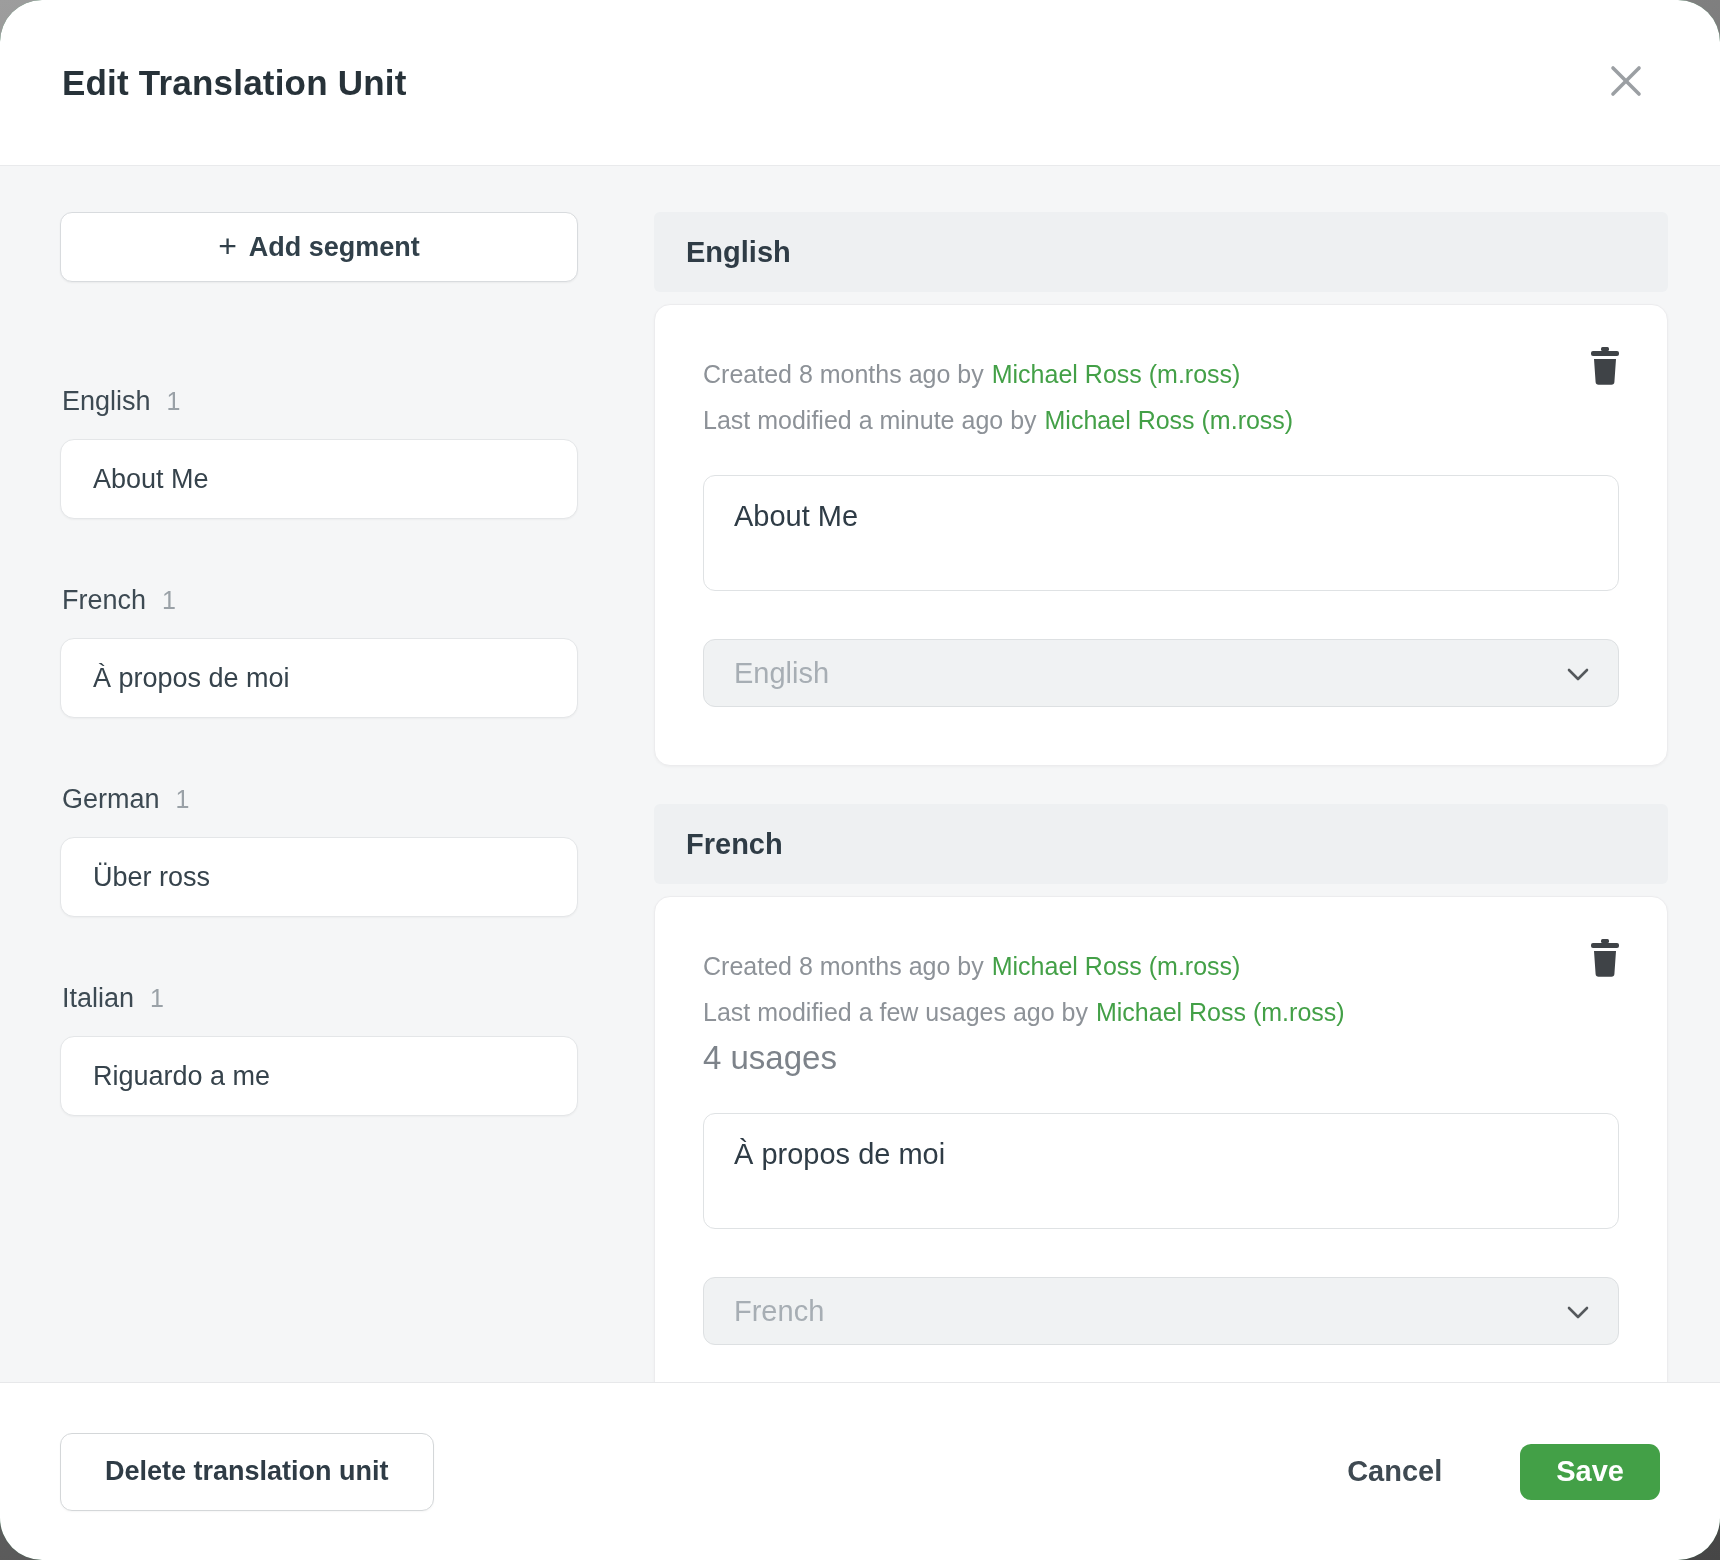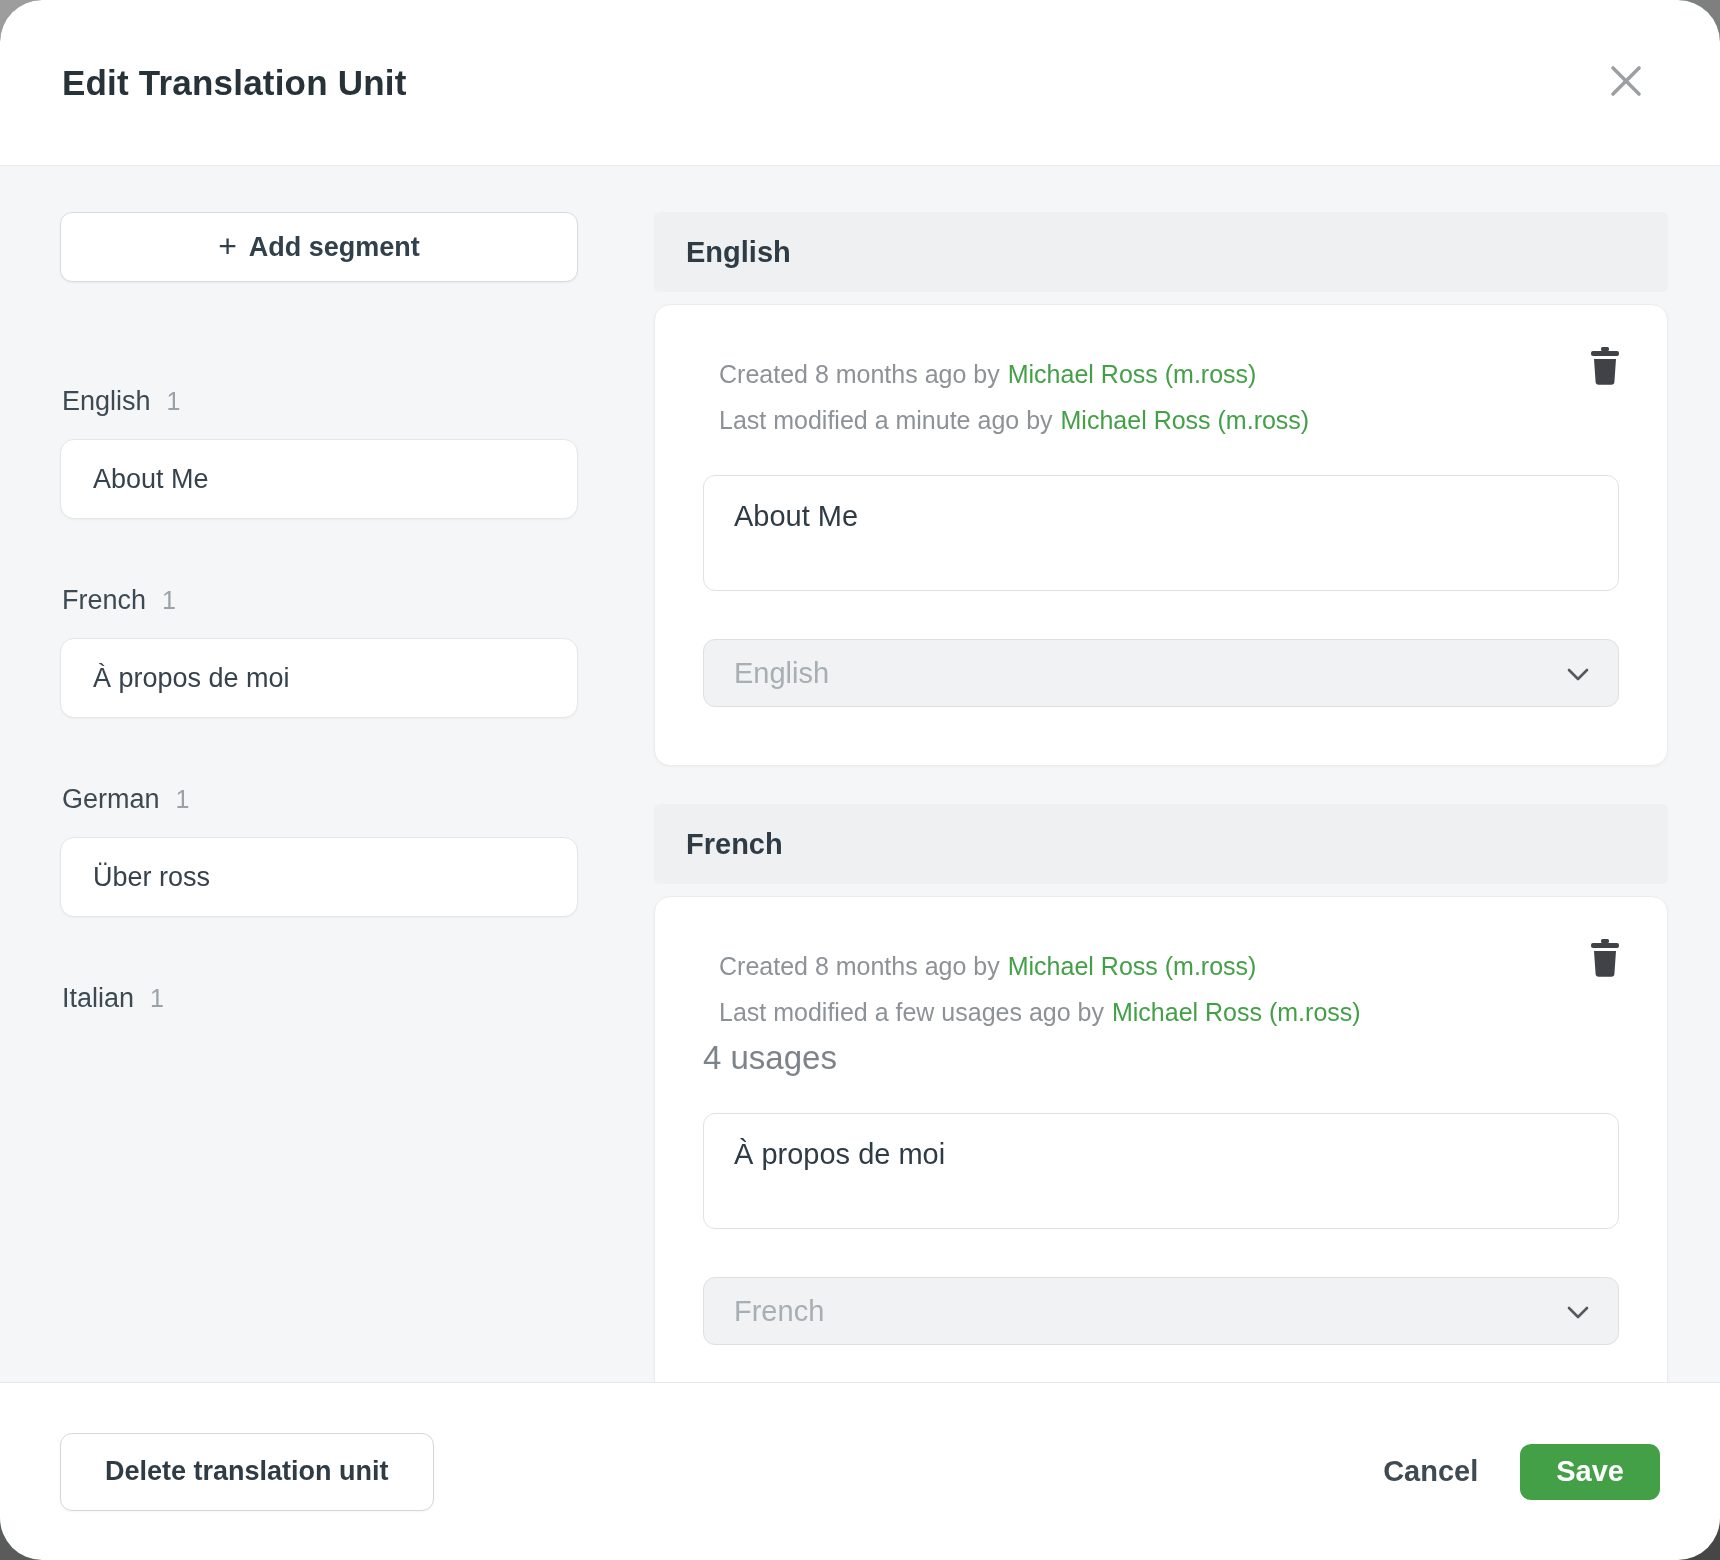--- a/index.html
+++ b/index.html
@@ -88,21 +88,21 @@
     margin-bottom: 12px;
   }
   .panel-card {
     position: relative;
     background: #ffffff;
     border: 1px solid #ececee;
     border-radius: 16px;
     box-shadow: 0 1px 3px rgba(0,0,0,0.04);
     padding: 46px 48px 58px 48px;
   }
-  .meta-line { font-size: 25px; color: #8d9298; line-height: 46px; margin-left: 16px; }
+  .meta-line { font-size: 25px; color: #8d9298; line-height: 46px; }
   .meta-line .user { color: #43a047; margin-left: 8px; cursor: pointer; }
   .usages-line { font-size: 33px; color: #7d838a; line-height: 46px; }
   .trash-btn {
     position: absolute; top: 42px; right: 44px;
     width: 36px; height: 40px;
     background: none; border: none; padding: 0; cursor: pointer;
     display: flex; align-items: center; justify-content: center;
   }
   .text-box {
     margin-top: 32px;
@@ -140,21 +140,21 @@
     height: 78px;
     padding: 0 44px;
     background: #ffffff;
     border: 1px solid #d4d7d9;
     border-radius: 12px;
     box-shadow: 0 1px 2px rgba(0,0,0,0.04);
     font-family: "Liberation Sans", sans-serif;
     font-size: 27px; font-weight: 700; color: #2f3c46;
     cursor: pointer;
   }
-  .footer-right { margin-left: auto; display: flex; align-items: center; gap: 42px; }
+  .footer-right { margin-left: auto; display: flex; align-items: center; gap: 78px; }
   .cancel-btn {
     background: none; border: none; padding: 0;
     font-family: "Liberation Sans", sans-serif;
     font-size: 29px; font-weight: 700; color: #3f4a52;
     cursor: pointer;
   }
   .save-btn {
     height: 56px; min-width: 134px;
     padding: 0 36px;
     background: #43a047;
@@ -212,20 +212,21 @@
           <span class="segment-count">1</span>
         </div>
         <div class="segment-card">Über ross</div>
       </div>
 
       <div class="segment-group">
         <div class="segment-label-row">
           <span class="segment-language">Italian</span>
           <span class="segment-count">1</span>
         </div>
+        <div class="segment-card">Riguardo a me</div>
       </div>
 
     </div>
 
     <div class="right-col">
 
       <div class="panel">
         <div class="panel-heading">English</div>
         <div class="panel-card">
           <button class="trash-btn">

